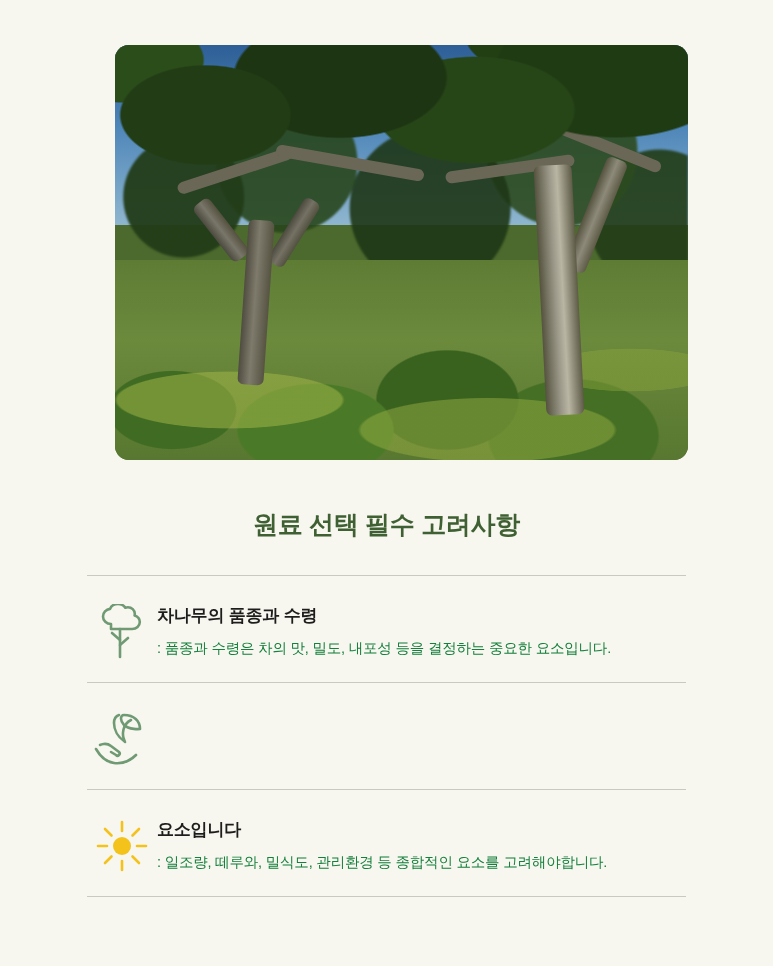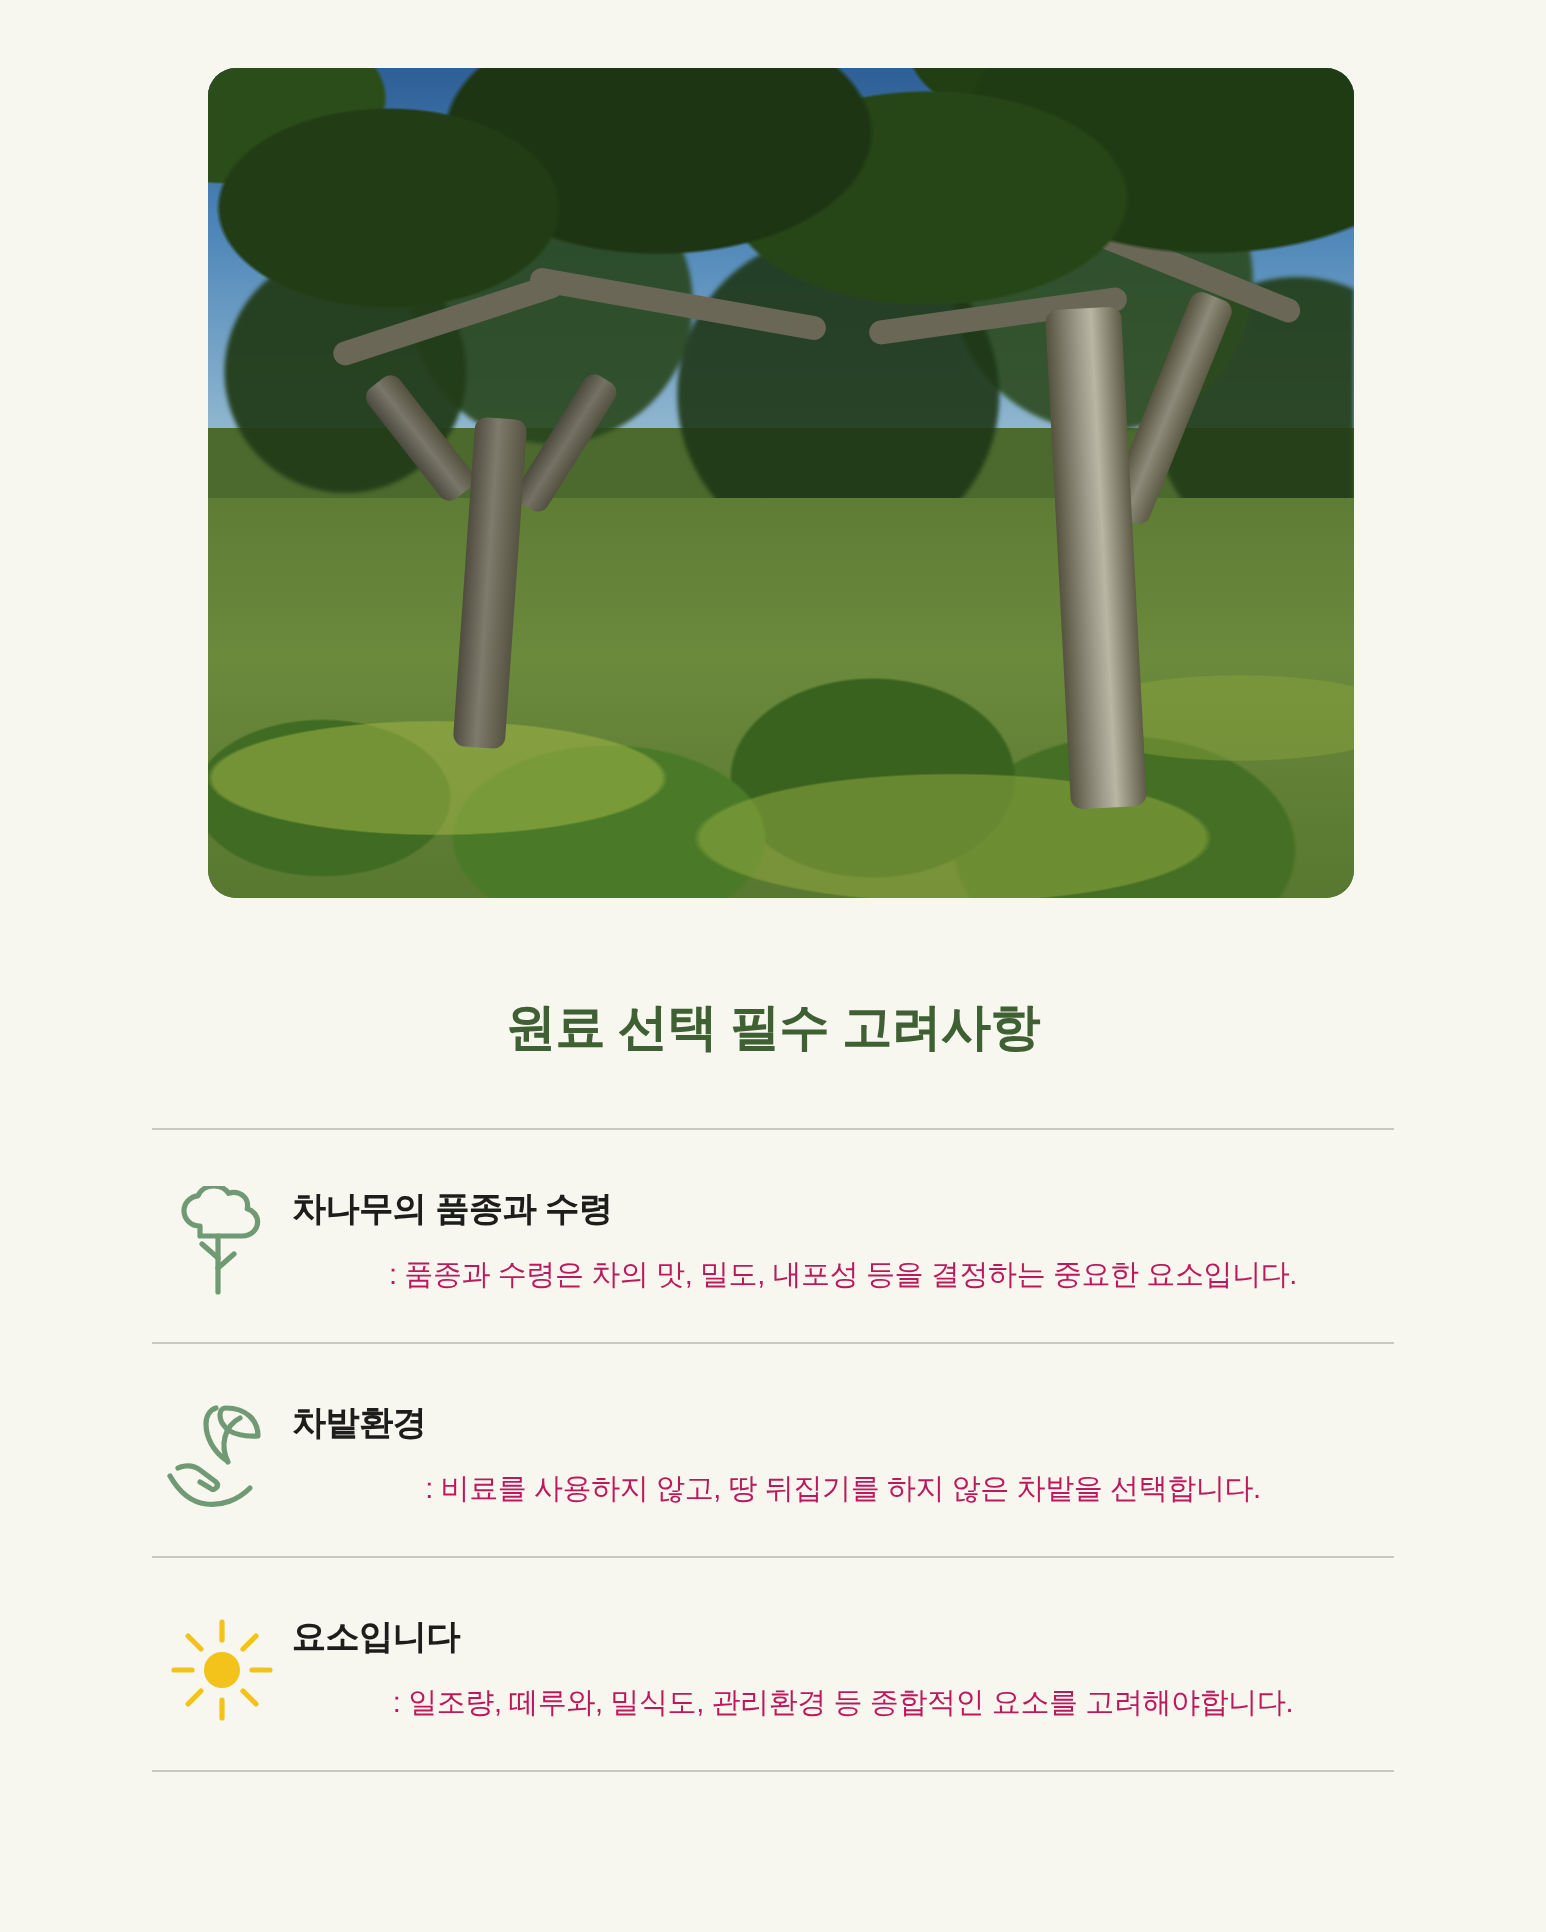--- a/index.html
+++ b/index.html
@@ -12,21 +12,21 @@
     background: #f7f6ef;
     font-family: "Liberation Sans", sans-serif;
     color: #222;
     overflow: hidden;
   }
 
   .page {
     width: 773px;
     height: 966px;
     box-sizing: border-box;
-    padding: 4px;
+    padding: 15px;
     position: relative;
   }
 
   
   .hero-wrap {
     padding: 30px 100px 0 100px;
     box-sizing: border-box;
   }
   .hero {
     width: 573px;
@@ -173,23 +173,22 @@
   }
   .row-title {
     font-size: 17px;
     font-weight: bold;
     color: #1d1d1b;
     margin-bottom: 12px;
     letter-spacing: -0.2px;
   }
   .row-desc {
     font-size: 14.5px;
-    color: #be185d;
+    color: #15803d;
     letter-spacing: -0.2px;
-    text-align: center;
   }
 </style>
 </head>
 <body>
 
 <div class="page">
 
   <div class="hero-wrap">
     <div class="hero">
       <div class="sky"></div>
@@ -234,24 +233,20 @@
     <div class="row">
       <div class="icon-cell">
         <svg width="56" height="56" viewBox="0 0 56 56" aria-hidden="true">
           <path d="M30 4c10 0 16 6 16 14 0 0-11 1-16-4-4-4-4-10 0-10z" fill="none" stroke="#6f9a73" stroke-width="2.6" stroke-linejoin="round"></path>
           <path d="M30 30c-6-4-10-11-10-18 0-4 2-7 5-8" fill="none" stroke="#6f9a73" stroke-width="2.6" stroke-linecap="round"></path>
           <path d="M31 31c-4-8-2-18 6-22" fill="none" stroke="#6f9a73" stroke-width="2.6" stroke-linecap="round"></path>
           <path d="M6 34c0 0 6-3 11 1l8 6c1 1 1 2 0 3-1 1-2 1-3 0l-5-3" fill="none" stroke="#6f9a73" stroke-width="2.6" stroke-linecap="round" stroke-linejoin="round"></path>
           <path d="M2 38c4 7 10 13 18 14 8 1 16-2 22-8" fill="none" stroke="#6f9a73" stroke-width="2.6" stroke-linecap="round"></path>
         </svg>
       </div>
-      <div class="row-body">
-        <div class="row-title">차밭환경</div>
-        <div class="row-desc">: 비료를 사용하지 않고, 땅 뒤집기를 하지 않은 차밭을 선택합니다.</div>
-      </div>
     </div>
 
     <div class="divider"></div>
 
     <div class="row">
       <div class="icon-cell">
         <svg width="56" height="56" viewBox="0 0 56 56" aria-hidden="true">
           <circle cx="28" cy="28" r="9" fill="#f3c31c"></circle>
           <g stroke="#f3c31c" stroke-width="2.6" stroke-linecap="round">
             <path d="M28 4v9"></path>

